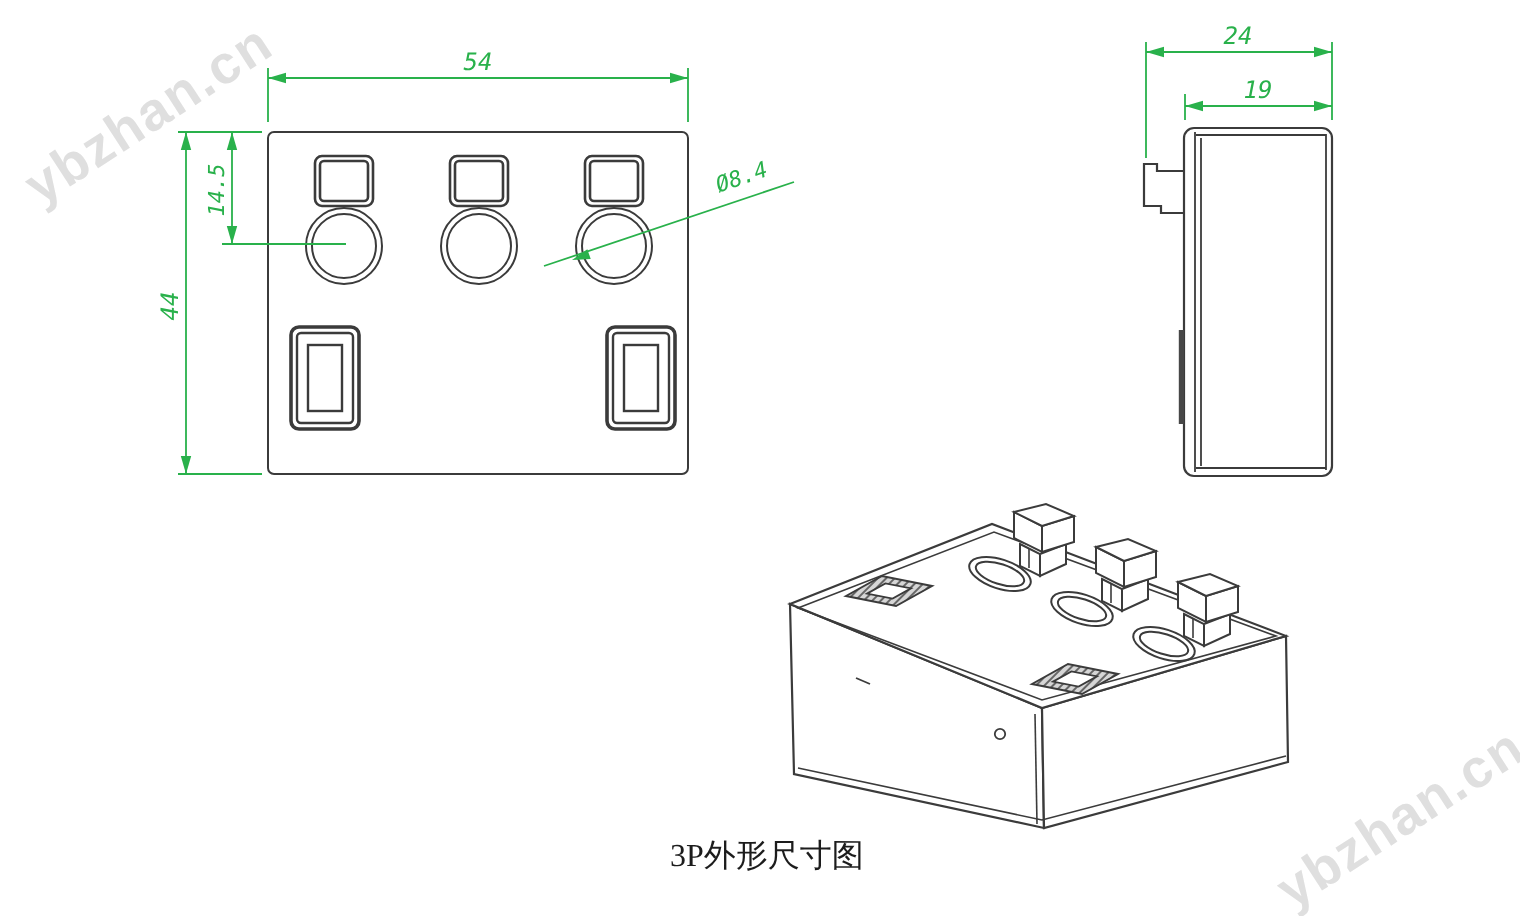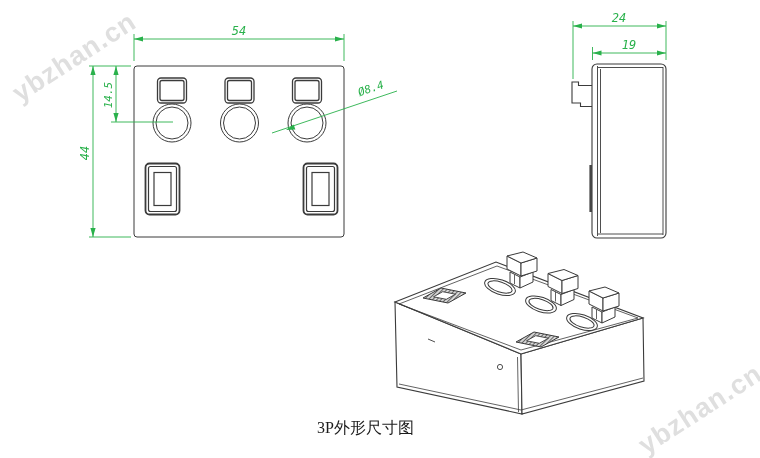--- a/index.html
+++ b/index.html
@@ -3,21 +3,21 @@
 <meta charset="utf-8">
 <style>
   html,body{margin:0;padding:0;background:#fff;}
   #canvas{position:relative;width:760px;height:458px;background:#ffffff;overflow:hidden;
           font-family:"Liberation Sans",sans-serif;}
   .watermark{position:absolute;color:#dcdcdc;font-size:27px;font-weight:bold;
              letter-spacing:1px;transform:rotate(-33deg);opacity:.9;
              font-family:"Liberation Sans",sans-serif;white-space:nowrap;user-select:none;}
   #wm-tl{left:4px;top:42px;}
   #wm-br{left:630px;top:394px;}
-  #caption{position:absolute;left:317px;top:418px;font-size:16px;color:#1c1c1c;
+  #caption{position:absolute;left:335px;top:418px;font-size:16px;color:#1c1c1c;
            font-family:"Liberation Serif",serif;}
   svg{position:absolute;left:0;top:0;}
   .dimtxt{font-family:"DejaVu Sans Mono",monospace;font-style:italic;font-size:12px;fill:#29b14b;}
   .dimtxt.small{font-size:11px;}
 </style>
 </head>
 <body>
 
 <div id="canvas">
 

